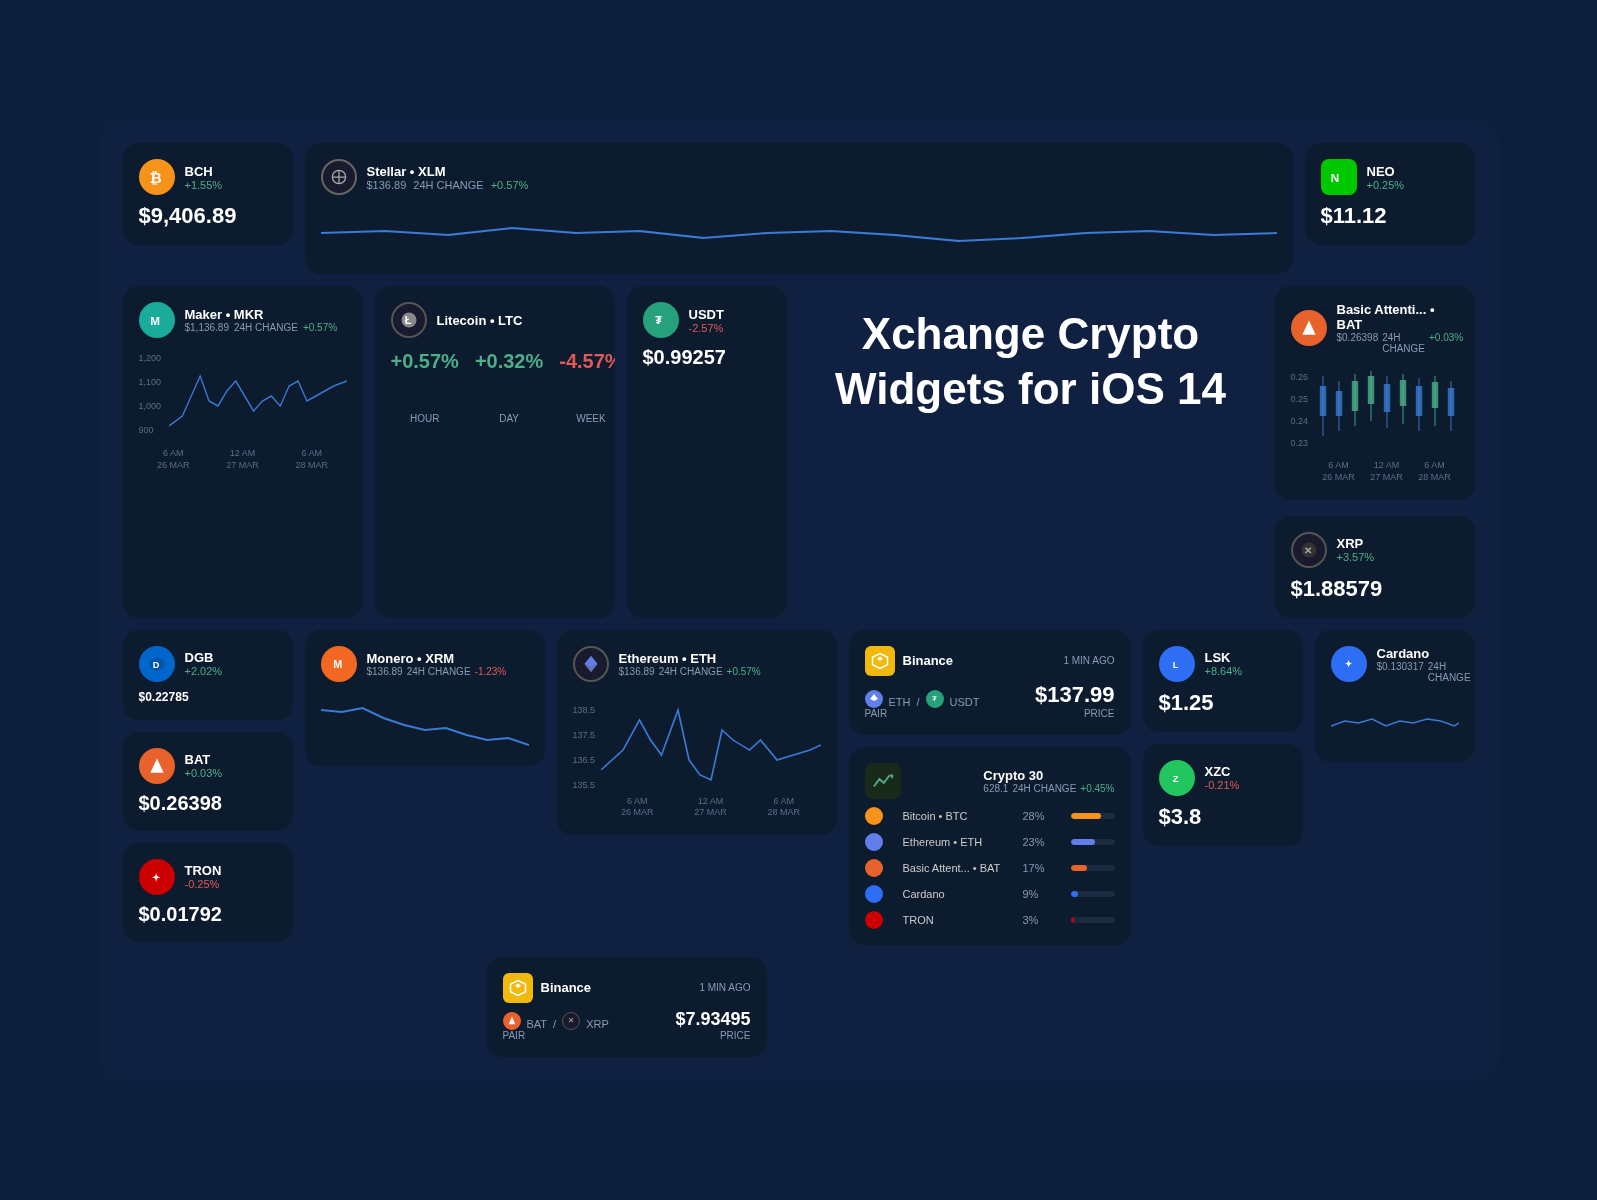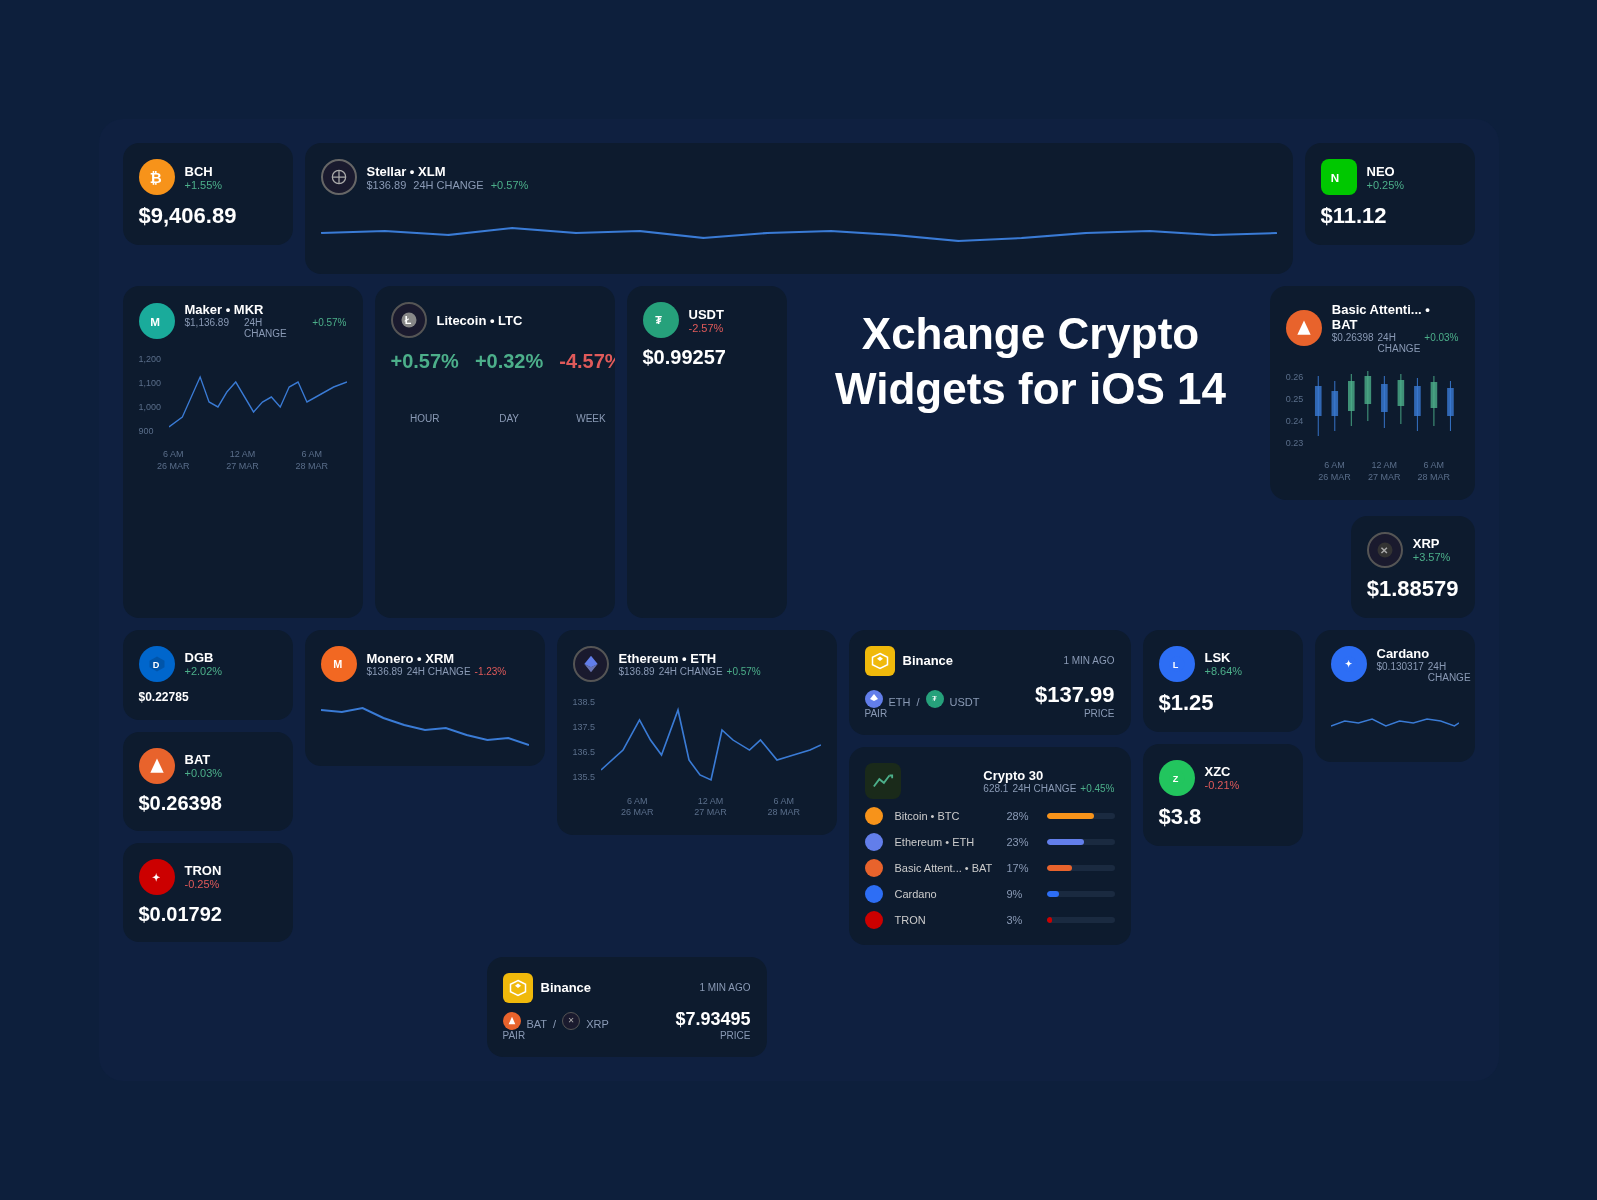--- a/index.html
+++ b/index.html
@@ -169,21 +169,21 @@
       font-size: 18px;
     }
     .crypto30-value {
       font-size: 13px;
       font-weight: 600;
       color: #fff;
     }
     .bar-row {
       display: flex;
       align-items: center;
-      gap: 12px;
+      gap: 20px;
       margin-top: 8px;
     }
     .bar-coin-icon {
       width: 18px;
       height: 18px;
       border-radius: 50%;
       flex-shrink: 0;
     }
     .bar-coin-name {
       font-size: 11px;
@@ -277,21 +277,21 @@
 
       <div class="widget" style="grid-row: span 1;">
         <div class="coin-header">
           <div class="coin-icon" style="background:#1aab9b;">
             <svg width="20" height="20" viewBox="0 0 24 24" fill="white">
                 <text x="4" y="18" font-size="14" font-weight="bold">M</text>
               </svg>
           </div>
           <div>
             <div class="coin-name">Maker • MKR</div>
-            <div style="font-size:10px; color:#8a9ab5; display:flex; gap:15px; ">
+            <div style="font-size:10px; color:#8a9ab5; display:flex; gap:5px; align-items:center;">
               <span>$1,136.89</span>
               <span>24H CHANGE</span>
               <span class="positive">+0.57%</span>
             </div>
           </div>
         </div>
         <div style="position:relative; margin-top:4px;">
           <div style="position:absolute; left:0; top:0; font-size:9px; color:#5a6e8a; line-height:24px;">
             <div>1,200</div>
             <div>1,100</div>
@@ -363,21 +363,21 @@
 
       <div style="display:flex; flex-direction:column; gap:12px;">
 
         <div style="display:flex; align-items:center; justify-content:center; padding:20px 10px;">
           <div class="heading-text">
             <span>Xchange Crypto</span><br><span>Widgets for iOS 14</span>
           </div>
         </div>
       </div>
 
-      <div style="display:flex; flex-direction:column; gap:16px;align-items:flex-end;">
+      <div style="display:flex; flex-direction:column; gap:16px;">
 
         <div class="widget">
           <div class="coin-header">
             <div class="coin-icon" style="background:#e8632c;">
               <svg width="20" height="20" viewBox="0 0 24 24" fill="white">
                   <polygon points="12,3 20,20 4,20" fill="white"></polygon>
                 </svg>
             </div>
             <div>
               <div class="coin-name">Basic Attenti... • BAT</div>
@@ -538,21 +538,21 @@
           <div>
             <div class="coin-name">Ethereum • ETH</div>
             <div style="font-size:10px; color:#8a9ab5; display:flex; gap:4px;">
               <span>$136.89</span>
               <span>24H CHANGE</span>
               <span class="positive">+0.57%</span>
             </div>
           </div>
         </div>
         <div style="position:relative;">
-          <div style="position:absolute; left:0; top:0; font-size:9px; color:#5a6e8a; line-height:25px;">
+          <div style="position:absolute; left:0; top:8px; font-size:9px; color:#5a6e8a; line-height:25px;">
             <div>138.5</div>
               <div>137.5</div>
               <div>136.5</div>
               <div>135.5</div>
           </div>
           <svg viewBox="0 0 200 100" width="calc(100% - 28px)" height="100" style="margin-left:28px;" preserveAspectRatio="none">
             <polyline points="0,80 20,60 35,30 45,50 55,65 70,20 80,70 90,85 100,90 110,40 120,50 135,60 145,50 160,70 175,65 190,60 200,55" fill="none" stroke="#3a7bd5" stroke-width="1.5"></polyline>
           </svg>
         </div>
         <div class="chart-labels" style="font-size:9px; color:#5a6e8a; display:flex; justify-content:space-around; margin-top:2px; margin-left:28px;">

